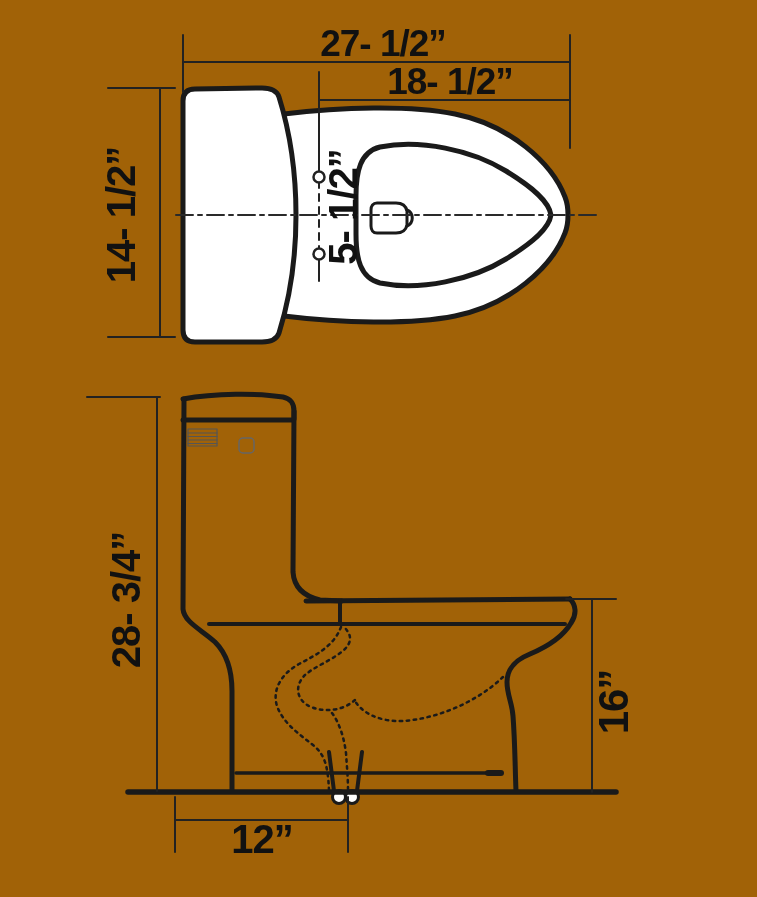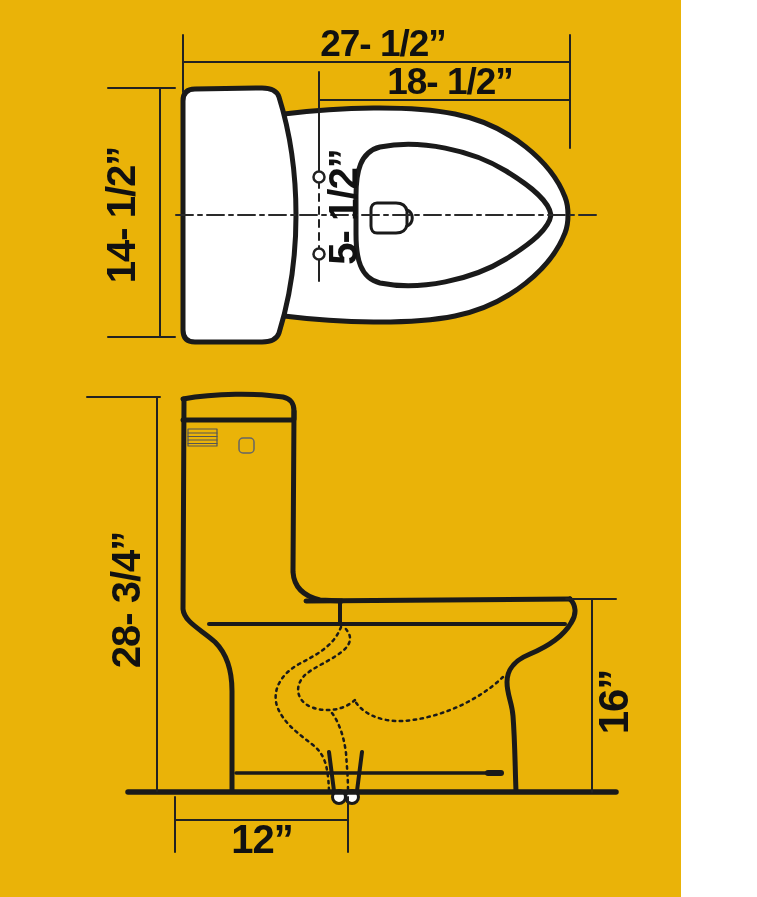--- a/index.html
+++ b/index.html
@@ -3,23 +3,23 @@
 <meta charset="utf-8">
 <style>
   html, body {
     margin: 0;
     padding: 0;
     background: #ffffff;
     font-family: "Liberation Sans", sans-serif;
   }
   .sheet {
     position: relative;
-    width: 681px;
+    width: 757px;
     height: 897px;
-    background: #eab308;
+    background: #a16207;
     overflow: hidden;
   }
   svg { display: block; }
   .dim-label {
     font-family: "Liberation Sans", sans-serif;
     font-weight: bold;
     fill: #111111;
     letter-spacing: -1px;
   }
 </style>

